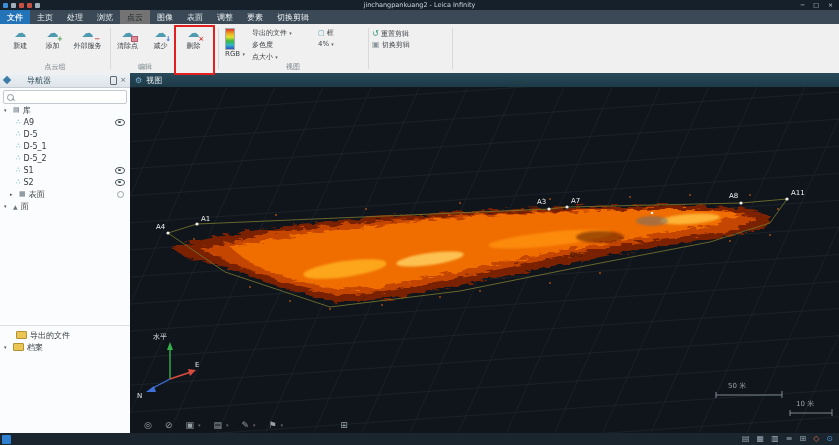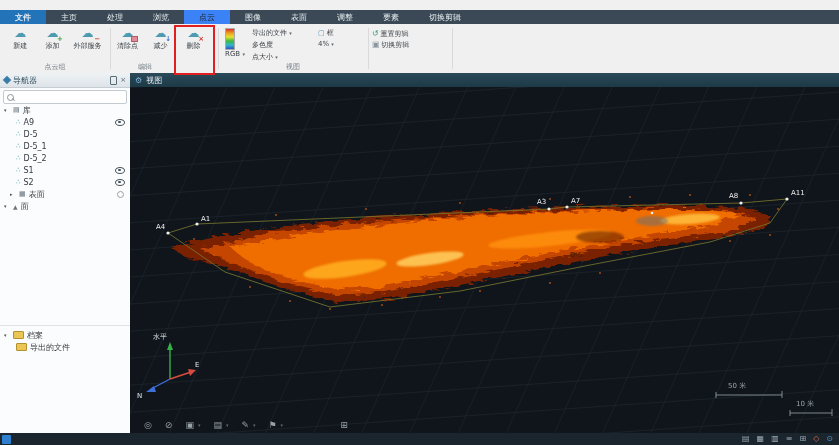--- a/index.html
+++ b/index.html
@@ -9,23 +9,23 @@
   
   .titlebar{position:absolute;top:0;left:0;right:0;height:10px;background:#16202b;display:flex;align-items:center;}
   .qa{display:flex;gap:3px;padding-left:3px;z-index:2;}
   .qa i{display:block;width:5px;height:5px;border-radius:1px;}
   .title{position:absolute;left:0;right:0;text-align:center;font-size:6.5px;color:#c9d3db;line-height:10px;}
   .winctl{margin-left:auto;display:flex;gap:9px;padding-right:6px;z-index:2;font-size:6px;color:#cfd8de;line-height:10px;}
   .winctl span{cursor:default;}
 
   
   .tabs{position:absolute;top:10px;left:0;right:0;height:14px;background:#3a4955;display:flex;font-size:8px;color:#e8eef2;}
-  .tab{padding:0 15px;display:flex;align-items:center;white-space:nowrap;}
+  .tab{padding:0 7px;display:flex;align-items:center;white-space:nowrap;}
   .tab.file{background:#2273b8;font-weight:bold;}
-  .tab.active{background:#3b82f6;color:#20262b;}
+  .tab.active{background:#737373;color:#20262b;}
 
   
   .ribbon{position:absolute;top:24px;left:0;right:0;height:49px;background:#f0f0f0;border-bottom:1px solid #c6c6c6;}
   .rgroup{position:absolute;top:0;height:100%;}
   .gbtns{display:flex;gap:2px;padding-top:2px;}
   .rbtn{width:31px;text-align:center;font-size:7px;color:#3a3f44;line-height:1.15;}
   .rbtn .ic{position:relative;display:block;height:16px;font-size:12px;line-height:15px;color:#4e9ab0;}
   .badge{position:absolute;right:5px;bottom:-1px;font-size:7px;font-weight:bold;line-height:7px;}
   .badge.green{color:#3f9c3f;} .badge.red{color:#cc3b30;} .badge.blue{color:#3a6fd8;}
   .badge.block{width:5px;height:4px;background:#e08a9a;border:1px solid #b05a6a;right:5px;bottom:0;}
@@ -35,21 +35,21 @@
     background:linear-gradient(to bottom,#e03030,#e8a020,#e8e030,#40b840,#30b8c8,#3050c8);}
   .rgblbl{position:absolute;left:0;top:26px;width:26px;text-align:center;font-size:7px;color:#3a3f44;}
   .vrow{position:absolute;font-size:7px;color:#3a3f44;white-space:nowrap;}
   .crt{font-size:5px;color:#666;}
   .cliprow{position:absolute;font-size:7px;color:#3a3f44;white-space:nowrap;}
   .cliprow .cic{color:#3a9a7a;font-size:8px;}
   .hlbox{position:absolute;left:174px;top:1px;width:37px;height:46px;border:2px solid #e02020;z-index:6;pointer-events:none;}
 
   
   .panel{position:absolute;top:73px;left:0;width:130px;bottom:12px;background:#fbfcfd;border-right:1px solid #b6bdc3;}
-  .panelhdr{height:14px;background:linear-gradient(#eef2f5,#dde4e9);border-bottom:1px solid #c6ccd1;display:flex;align-items:center;font-size:8px;color:#2e4b5a;padding:0 4px;gap:3px;}
+  .panelhdr{height:14px;background:linear-gradient(#eef2f5,#dde4e9);border-bottom:1px solid #c6ccd1;display:flex;align-items:center;font-size:8px;color:#2e4b5a;padding:0 4px;gap:17px;}
   .ph-ic{width:6px;height:6px;background:#3a7ca8;transform:rotate(45deg);}
   .ph-right{margin-left:auto;display:flex;gap:3px;color:#5a6b76;font-size:7px;}
   .pin{width:5px;height:7px;border:1px solid #5a6b76;border-radius:1px;}
   .search{margin:2px 3px;height:12px;border:1px solid #c3cad0;background:#fff;border-radius:2px;display:flex;align-items:center;padding:0 3px;gap:3px;}
   .mag{position:relative;width:5px;height:5px;border:1px solid #8a959d;border-radius:50%;}
   .mag::after{content:"";position:absolute;left:4px;top:4px;width:3px;height:1px;background:#8a959d;transform:rotate(45deg);}
   .tree{position:absolute;top:31px;left:0;right:0;font-size:8px;color:#33393e;}
   .trow{height:12px;display:flex;align-items:center;padding-left:4px;gap:3px;position:relative;white-space:nowrap;}
   .trow.child{padding-left:16px;}
   .trow.sub{padding-left:10px;}
@@ -77,20 +77,35 @@
   .statusbar{position:absolute;left:0;right:0;bottom:0;height:12px;background:#1b252e;display:flex;align-items:center;color:#9fb0bc;font-size:8px;}
   .sb-app{width:9px;height:9px;background:#2f7fd0;margin-left:2px;border-radius:1px;}
   .sb-right{margin-left:auto;display:flex;gap:7px;padding-right:6px;line-height:12px;}
   .sb-right .warm{color:#d06548;} .sb-right .cool{color:#4a90d9;}
 </style>
 </head>
 <body>
 
 <div class="app">
 
+  <div class="titlebar">
+    <div class="qa">
+      <i style="background:#3a8fd9"></i>
+      <i style="background:#9fb0bc"></i>
+      <i style="background:#c94f43"></i>
+      <i style="background:#c94f43"></i>
+      <i style="background:#9fb0bc"></i>
+    </div>
+    <div class="title">jinchangpankuang2 - Leica Infinity</div>
+    <div class="winctl">
+      <span>─</span>
+      <span>□</span>
+      <span>×</span>
+    </div>
+  </div>
 
   <div class="tabs">
     <div class="tab file">文件</div>
     <div class="tab">主页</div>
     <div class="tab">处理</div>
     <div class="tab">浏览</div>
     <div class="tab active">点云</div>
     <div class="tab">图像</div>
     <div class="tab">表面</div>
     <div class="tab">调整</div>
@@ -161,21 +176,21 @@
       </div>
       <div class="vrow" style="left:96px;top:4px">
         <span style="color:#4e9ab0">▢</span>
         <span>框</span>
       </div>
       <div class="glabel">视图</div>
     </div>
 
     <div class="vsep" style="left:368px"></div>
 
-    <div class="rgroup" style="left:372px;width:76px;font-family:Liberation Serif, serif;">
+    <div class="rgroup" style="left:372px;width:76px;">
       <div class="cliprow" style="left:0;top:5px">
         <span class="cic">↺</span>
         <span>重置剪辑</span>
       </div>
       <div class="cliprow" style="left:0;top:16px">
         <span class="cic" style="color:#8a959d">▣</span>
         <span>切换剪辑</span>
       </div>
     </div>
 
@@ -234,28 +249,28 @@
         <span class="eyeoff"></span>
       </div>
       <div class="trow">
         <span class="caret">▾</span>
         <span class="ti face">▲</span>
         <span>面</span>
       </div>
     </div>
     <div class="pdiv" style="top:252px"></div>
     <div class="tree" style="top:256px">
+      <div class="trow child">
+        <span class="ic-folder"></span>
+        <span>导出的文件</span>
+      </div>
       <div class="trow">
         <span class="caret">▾</span>
         <span class="ic-folder"></span>
         <span>档案</span>
-      </div>
-      <div class="trow child">
-        <span class="ic-folder"></span>
-        <span>导出的文件</span>
       </div>
     </div>
   </div>
 
   <div class="viewhdr">
     <span class="wic">⚙</span>
     <span>视图</span>
   </div>
 
   <div class="viewport">

